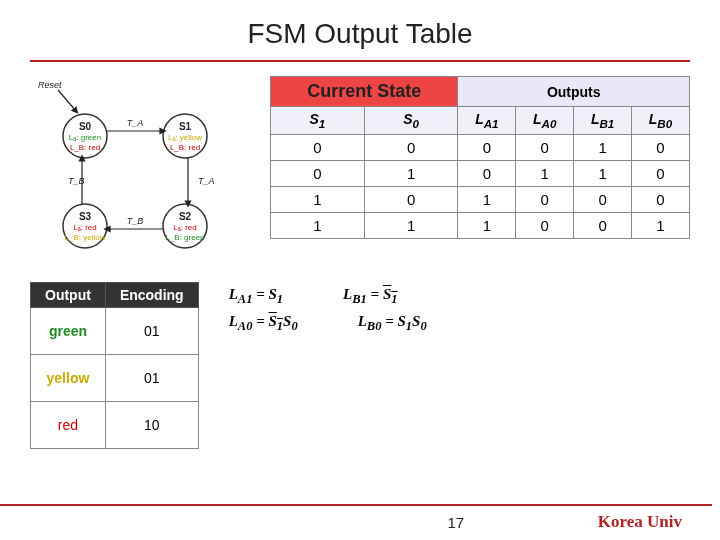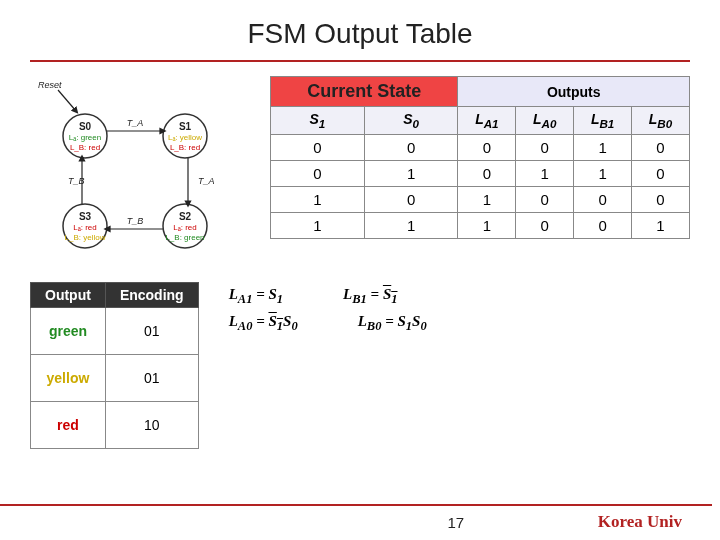--- a/index.html
+++ b/index.html
@@ -118,21 +118,21 @@
     }
 
     table.encoding-table td {
       border: 1px solid #888;
       padding: 15px 14px;
       text-align: center;
     }
 
     .green-cell { color: #228B22; font-weight: bold; }
     .yellow-cell { color: #ccaa00; font-weight: bold; margin-top: 24px; }
-    .red-cell { color: #cc0000; font-weight: bold; }
+    .red-cell { color: #cc0000; font-weight: normal; }
 
     
     .equations-area {
       flex: 1;
       display: flex;
       flex-direction: column;
       gap: 6px;
       padding-top: 4px;
       font-size: 15px;
     }

